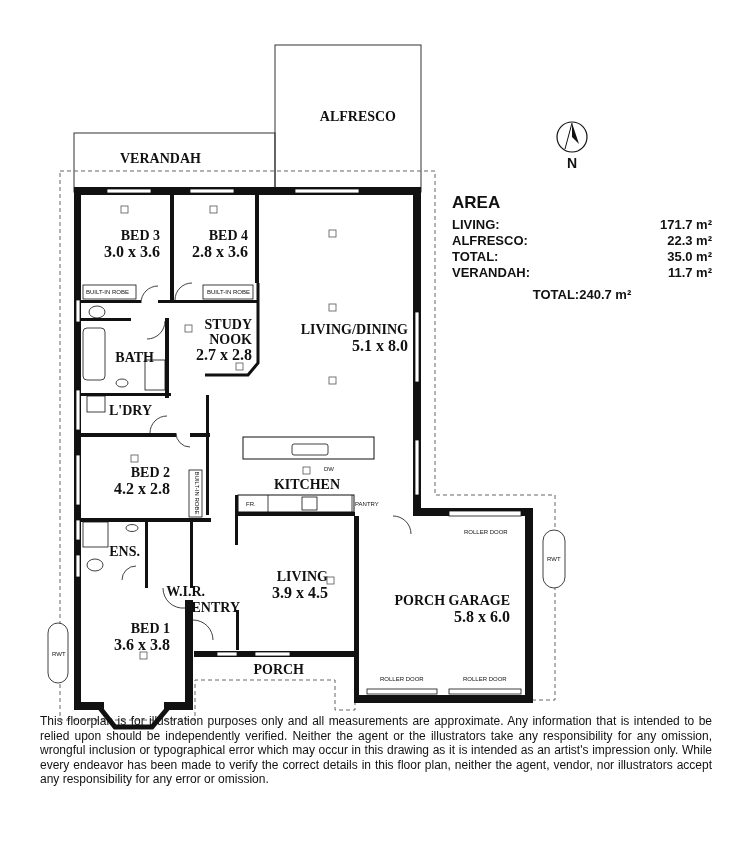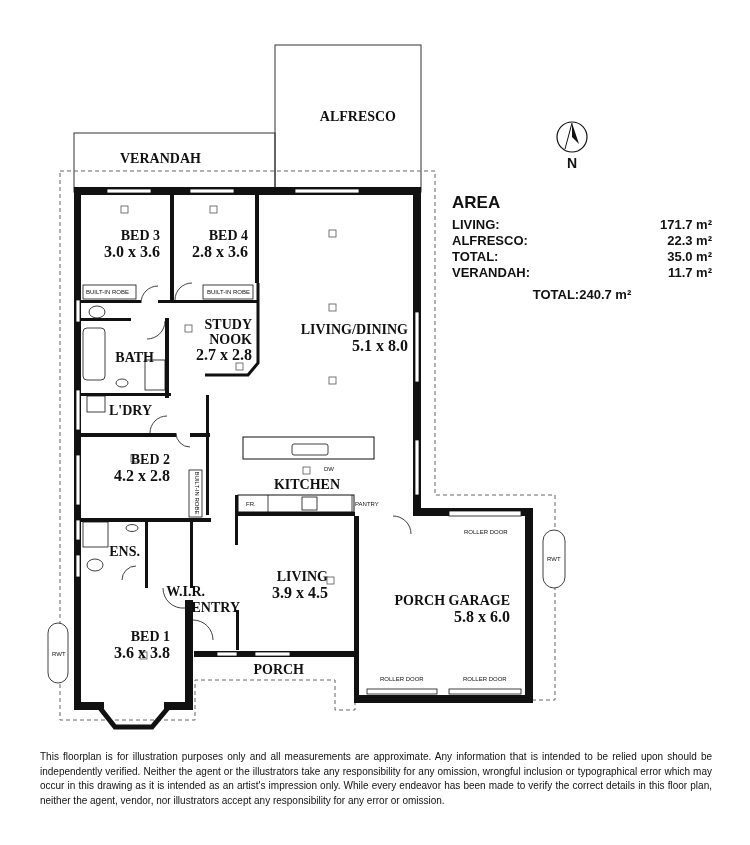--- a/index.html
+++ b/index.html
@@ -6,21 +6,21 @@
   body{width:750px;height:845px;position:relative;overflow:hidden;font-family:"Liberation Sans",sans-serif;color:#111;}
   svg{position:absolute;left:0;top:0;}
   .lbl{position:absolute;font-family:Liberation Serif, serif;font-weight:bold;text-align:right;white-space:nowrap;line-height:1.05;}
   .big{font-size:14px;}
   .dim{font-size:16px;font-weight:bold;display:block;}
   .tiny{position:absolute;font-size:6px;font-weight:normal;white-space:nowrap;}
   .area{position:absolute;left:452px;top:193px;width:260px;font-size:13px;font-weight:bold;}
   .area .row{display:flex;justify-content:space-between;height:16px;}
   .area .title{height:24px;font-size:17px;}
   .area .total{margin-top:6px;justify-content:center;}
-  .disclaimer{position:absolute;left:40px;top:750px;width:672px;font-size:10px;line-height:14.5px;text-align:justify;text-align-last:left;}
+  .disclaimer{position:absolute;left:40px;top:714px;width:672px;font-size:12px;line-height:14.5px;text-align:justify;text-align-last:left;}
   .north{position:absolute;left:555px;top:121px;width:34px;text-align:center;}
   .north .n{font-weight:bold;font-size:14px;display:block;margin-top:-2px;}
 </style>
 </head>
 <body>
 
 <svg width="750" height="845" viewBox="0 0 750 845">
 
   <rect x="275" y="45" width="146" height="147" fill="none" stroke="#333" stroke-width="1"></rect>
   <rect x="74" y="133" width="201" height="59" fill="none" stroke="#333" stroke-width="1"></rect>
@@ -153,27 +153,27 @@
 <div class="lbl big" style="left:90px;top:229px;width:70px;"><span>BED 3</span><span class="dim">3.0 x 3.6</span></div>
 <div class="lbl big" style="left:178px;top:229px;width:70px;"><span>BED 4</span><span class="dim">2.8 x 3.6</span></div>
 <div class="lbl big" style="left:288px;top:323px;width:120px;"><span>LIVING/DINING</span><span class="dim">5.1 x 8.0</span></div>
 <div class="lbl big" style="left:188px;top:318px;width:64px;">
     <span style="display:block">STUDY</span>
     <span style="display:block">NOOK</span>
     <span class="dim">2.7 x 2.8</span>
   </div>
 <div class="lbl big" style="left:108px;top:351px;width:46px;"><span>BATH</span></div>
 <div class="lbl big" style="left:106px;top:404px;width:46px;"><span>L'DRY</span></div>
-<div class="lbl big" style="left:100px;top:453px;width:70px;"><span>BED 2</span><span class="dim">4.2 x 2.8</span></div>
+<div class="lbl big" style="left:100px;top:466px;width:70px;"><span>BED 2</span><span class="dim">4.2 x 2.8</span></div>
 <div class="lbl big" style="left:266px;top:478px;width:74px;"><span>KITCHEN</span></div>
 <div class="lbl big" style="left:96px;top:545px;width:44px;"><span>ENS.</span></div>
 <div class="lbl big" style="left:155px;top:545px;width:50px;margin-top:40px;"><span>W.I.R.</span></div>
 <div class="lbl big" style="left:262px;top:570px;width:66px;"><span>LIVING</span><span class="dim">3.9 x 4.5</span></div>
 <div class="lbl big" style="left:190px;top:601px;width:50px;"><span>ENTRY</span></div>
-<div class="lbl big" style="left:100px;top:622px;width:70px;margin-top:8px;"><span>BED 1</span><span class="dim">3.6 x 3.8</span></div>
+<div class="lbl big" style="left:100px;top:622px;width:70px;"><span>BED 1</span><span class="dim">3.6 x 3.8</span></div>
 <div class="lbl big" style="left:380px;top:594px;width:130px;"><span>PORCH GARAGE</span><span class="dim">5.8 x 6.0</span></div>
 <div class="lbl big" style="left:240px;top:663px;width:64px;"><span>PORCH</span></div>
 
 <span class="tiny" style="left:86px;top:289px;">BUILT-IN ROBE</span>
 <span class="tiny" style="left:207px;top:289px;">BUILT-IN ROBE</span>
 <span class="tiny" style="left:176px;top:490px;transform:rotate(90deg);">BUILT-IN ROBE</span>
 <span class="tiny" style="left:246px;top:501px;">FR.</span>
 <span class="tiny" style="left:355px;top:501px;">PANTRY</span>
 <span class="tiny" style="left:324px;top:466px;">DW</span>
 <span class="tiny" style="left:464px;top:529px;">ROLLER DOOR</span>

